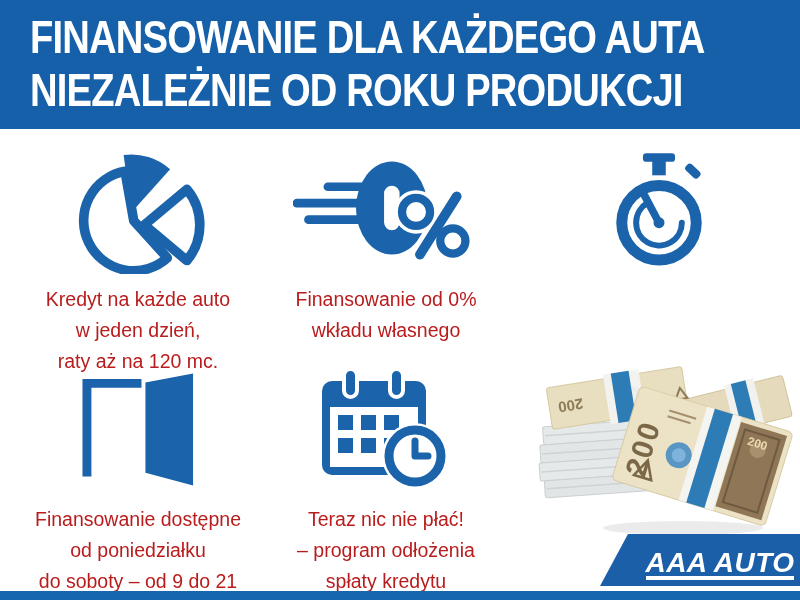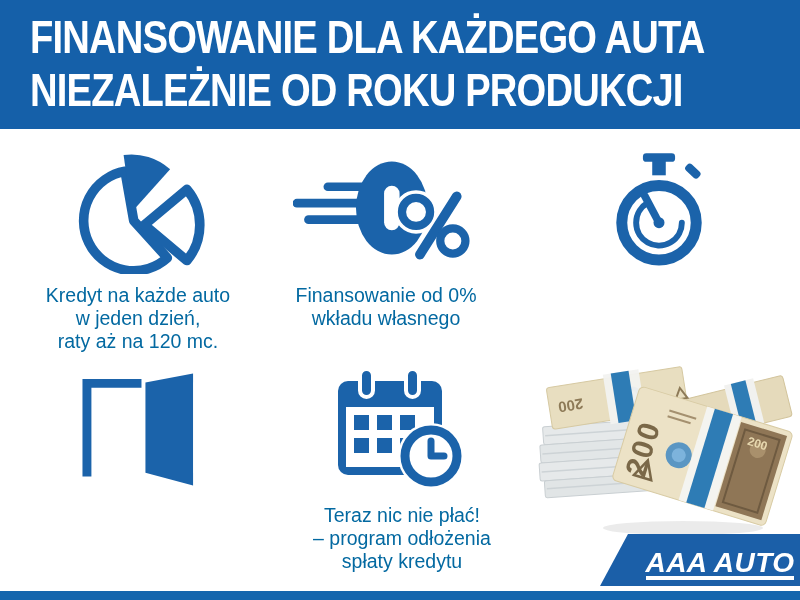--- a/index.html
+++ b/index.html
@@ -16,25 +16,25 @@
     color:#ffffff;font-weight:bold;font-size:46px;line-height:53px;
     letter-spacing:-1px;white-space:nowrap;
     transform:scaleX(0.83);transform-origin:0 50%;
   }
   
   .feature{position:absolute;display:flex;flex-direction:column;align-items:center;}
   .f1{left:8px;top:140px;width:260px;}
   .f2{left:264px;top:140px;width:244px;justify-content:center;}
   .f3{left:518px;top:140px;width:282px;}
   .f4{left:8px;top:360px;width:260px;}
-  .f5{left:280px;top:360px;width:244px;}
+  .f5{left:264px;top:360px;width:244px;}
   .icon-area{height:140px;display:flex;align-items:center;justify-content:center;}
   .caption{
     margin:4px 0 0 0;white-space:pre-line;text-align:center;
-    font-size:19.5px;line-height:23px;color:#0369a1;font-weight:500;
+    font-size:19.5px;line-height:31px;color:#b91c1c;font-weight:500;
   }
   .ic{display:block;}
   
   .money{position:absolute;left:533px;top:360px;width:262px;height:178px;}
   
   .logo{position:absolute;left:600px;top:518px;width:200px;height:70px;}
   
   .bottom-strip{position:absolute;left:0;top:591px;width:800px;height:9px;background:#1566ad;}
 </style>
 </head>
@@ -98,20 +98,23 @@
     </div>
   </section>
 
   <section class="feature f4">
     <div class="icon-area">
       <svg class="ic" width="117" height="114" viewBox="0 0 118 114">
         <path d="M7 104 V10 H62" fill="none" stroke="#1b63aa" stroke-width="9"></path>
         <polygon points="66,9 114,0 114,113 66,100" fill="#1b63aa"></polygon>
       </svg>
     </div>
+    <p class="caption">Finansowanie dostępne
+od poniedziałku
+do soboty – od 9 do 21</p>
   </section>
 
   <section class="feature f5">
     <div class="icon-area">
       <svg class="ic" width="136" height="126" viewBox="0 0 136 126">
         <rect x="4" y="14" width="104" height="94" rx="10" fill="#1b63aa"></rect>
         <rect x="12" y="40" width="88" height="60" fill="#ffffff"></rect>
         <rect x="26" y="2" width="13" height="28" rx="6.5" fill="#1b63aa" stroke="#ffffff" stroke-width="4"></rect>
         <rect x="72" y="2" width="13" height="28" rx="6.5" fill="#1b63aa" stroke="#ffffff" stroke-width="4"></rect>
         <g fill="#1b63aa">

